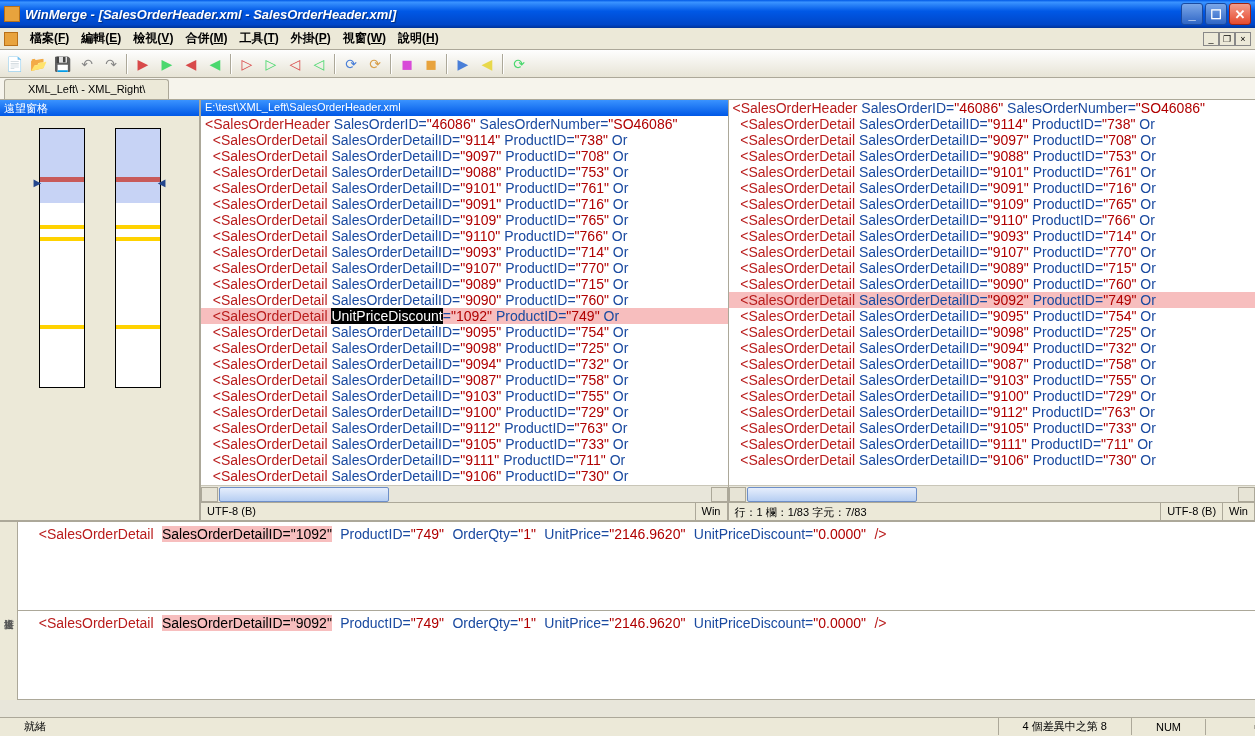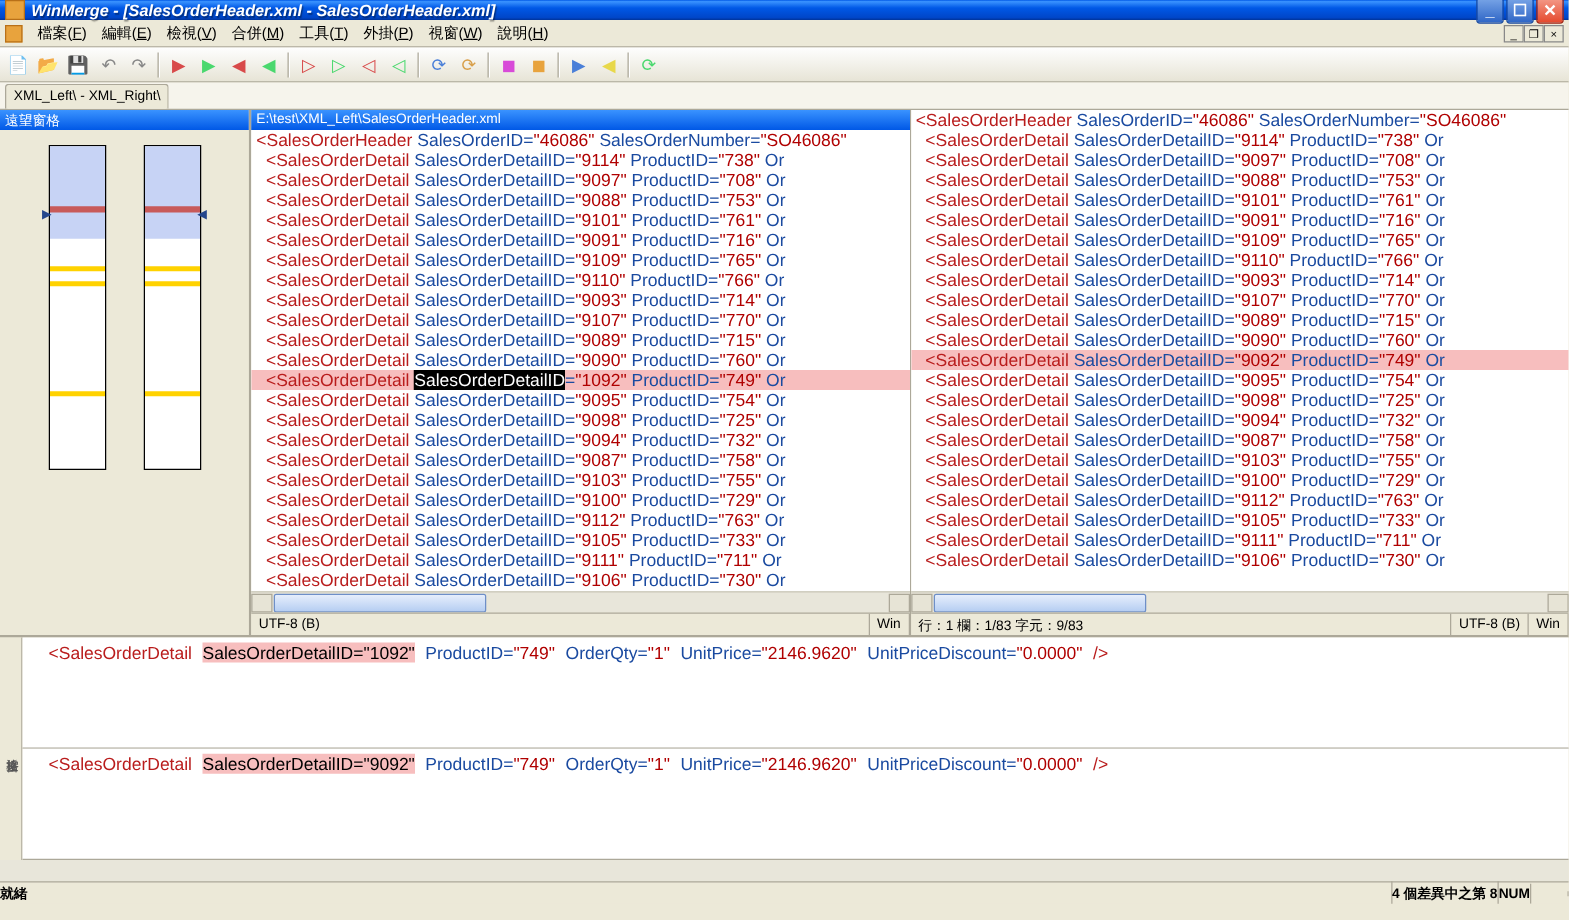--- a/index.html
+++ b/index.html
@@ -1,34 +1,34 @@
 <!DOCTYPE html>
 <html><head>
 <meta charset="utf-8">
 <style>
 *{box-sizing:border-box;margin:0;padding:0;font-family:"Microsoft Sans Serif","PMingLiU",sans-serif;}
 body{background:#ece9d8;font-size:11px;overflow:hidden;}
-.titlebar{height:16px;background:linear-gradient(to bottom,#0058e6 0%,#3a93ff 8%,#0058e6 40%,#0046c8 88%,#003399 100%);display:flex;align-items:center;padding:0 4px;color:#fff;font-weight:bold;font-size:13px;}
+.titlebar{height:28px;background:linear-gradient(to bottom,#0058e6 0%,#3a93ff 8%,#0058e6 40%,#0046c8 88%,#003399 100%);display:flex;align-items:center;padding:0 4px;color:#fff;font-weight:bold;font-size:13px;}
 .titlebar .app-icon{width:16px;height:16px;background:#e8a33d;border:1px solid #b87018;margin-right:5px;}
 .titlebar .title{flex:1;font-style:italic;text-shadow:1px 1px 1px rgba(0,0,0,.4);}
 .win-btns{display:flex;gap:2px;}
 .win-btn{width:22px;height:22px;border-radius:3px;display:flex;align-items:center;justify-content:center;font-family:Arial;font-weight:bold;cursor:pointer;}
 .win-min,.win-max{background:linear-gradient(to bottom,#7ba7e8,#2f66c6);border:1px solid #1a4aa0;color:#fff;}
 .win-close{background:linear-gradient(to bottom,#f49d8c,#e54a2e);border:1px solid #a02312;color:#fff;}
 .menubar{height:22px;background:#ece9d8;border-bottom:1px solid #aca899;display:flex;align-items:center;padding:0 4px;font-size:12px;}
 .menubar .mi{padding:2px 6px;cursor:pointer;}
 .menubar .mi u{text-decoration:underline;}
 .menubar .mdi-icon{width:14px;height:14px;margin-right:6px;background:#e8a33d;border:1px solid #b87018;}
 .menubar .mdi-ctrls{margin-left:auto;display:flex;gap:0;}
 .menubar .mdi-ctrls span{width:16px;height:14px;border:1px solid #888;background:#ece9d8;display:flex;align-items:center;justify-content:center;font-size:9px;cursor:pointer;}
 .toolbar{height:28px;background:linear-gradient(to bottom,#fefefe,#e7e4d6);border-bottom:1px solid #aca899;display:flex;align-items:center;padding:0 4px;gap:2px;}
 .tbtn{width:22px;height:22px;display:flex;align-items:center;justify-content:center;cursor:pointer;border:1px solid transparent;font-size:14px;}
 .tsep{width:2px;height:20px;border-left:1px solid #aca899;border-right:1px solid #fff;margin:0 2px;}
 .tabbar{height:22px;background:#f6f4ec;border-bottom:1px solid #aca899;display:flex;align-items:end;padding-left:4px;}
-.tab{height:20px;padding:3px 6px;border:1px solid #aca899;border-bottom:none;background:#ece9d8;margin-right:1px;cursor:pointer;border-radius:3px 3px 0 0;font-size:11px;}
+.tab{height:20px;padding:3px 23px;border:1px solid #aca899;border-bottom:none;background:#ece9d8;margin-right:1px;cursor:pointer;border-radius:3px 3px 0 0;font-size:11px;}
 .tab.active{background:#fefefe;height:21px;margin-bottom:-1px;}
 .main{display:flex;height:calc(100vh - 28px - 22px - 28px - 22px - 198px - 18px);}
 .locpane{width:200px;border-right:1px solid #aca899;display:flex;flex-direction:column;}
 .locpane .hdr{height:16px;background:linear-gradient(to bottom,#3a93ff,#0058e6);color:#fff;font-size:11px;padding:1px 4px;}
 .locpane .body{flex:1;background:#ece9d8;padding:6px;display:flex;justify-content:center;}
 .locbar-wrap{display:flex;gap:30px;position:relative;padding-top:6px;}
 .locbar{width:46px;height:260px;border:1px solid #000;background:#fff;position:relative;}
 .locbar .bg-sel{position:absolute;top:0;left:0;right:0;height:74px;background:#c7d3f5;}
 .locbar .diff-marker{position:absolute;left:0;right:0;height:5px;}
 .locbar .dm-red{background:#c85a5a;top:48px;}
@@ -54,39 +54,39 @@
 .diffpane .statusrow{height:18px;background:#ece9d8;border-top:1px solid #aca899;display:flex;font-size:11px;}
 .diffpane .statusrow .cell{padding:2px 6px;border-right:1px solid #aca899;}
 .diffpane .statusrow .cell:first-child{flex:1;}
 .detailwrap{height:180px;display:flex;border-top:2px solid #aca899;}
 .detail-gutter{width:18px;background:#ece9d8;border-right:1px solid #aca899;writing-mode:vertical-rl;font-size:10px;color:#555;display:flex;align-items:center;justify-content:center;}
 .detail-content{flex:1;display:flex;flex-direction:column;}
 .detail-row{flex:1;background:#fff;border-bottom:1px solid #aca899;font-family:"Courier New",monospace;font-size:14px;padding:4px;white-space:nowrap;overflow:hidden;}
 .detail-scroll{height:17px;background:#e8e6da;display:flex;}
 .hl-pink{background:#f7bebe;}
 .statusbar{height:18px;background:#ece9d8;border-top:1px solid #aca899;display:flex;align-items:center;font-size:11px;}
-.statusbar .sc{padding:2px 0;border-right:1px solid #aca899;font-weight:bold;}
+.statusbar .sc{padding:2px 24px;border-right:1px solid #aca899;}
 .statusbar .sc:first-child{flex:1;}
 </style>
 </head>
 <body>
 
 <div class="titlebar">
   <div class="app-icon"></div>
   <div class="title">WinMerge - [SalesOrderHeader.xml - SalesOrderHeader.xml]</div>
   <div class="win-btns">
     <div class="win-btn win-min">_</div>
     <div class="win-btn win-max">☐</div>
     <div class="win-btn win-close">✕</div>
   </div>
 </div>
 
 <div class="menubar">
   <div class="mdi-icon"></div>
-  <div id="menuitems" style="display: flex;">
+  <div id="menuitems" style="display: flex; font-weight: bold;">
       <div class="mi">檔案(<u>F</u>)</div>
       <div class="mi">編輯(<u>E</u>)</div>
       <div class="mi">檢視(<u>V</u>)</div>
       <div class="mi">合併(<u>M</u>)</div>
       <div class="mi">工具(<u>T</u>)</div>
       <div class="mi">外掛(<u>P</u>)</div>
       <div class="mi">視窗(<u>W</u>)</div>
       <div class="mi">說明(<u>H</u>)</div>
     </div>
   <div class="mdi-ctrls">
@@ -162,21 +162,21 @@
           <div class="ln">&nbsp;&nbsp;<span class="xml-tag">&lt;SalesOrderDetail</span> <span class="xml-attr">SalesOrderDetailID=</span><span class="xml-val">"9097"</span> <span class="xml-attr">ProductID=</span><span class="xml-val">"708"</span> <span class="xml-attr">Or</span></div>
           <div class="ln">&nbsp;&nbsp;<span class="xml-tag">&lt;SalesOrderDetail</span> <span class="xml-attr">SalesOrderDetailID=</span><span class="xml-val">"9088"</span> <span class="xml-attr">ProductID=</span><span class="xml-val">"753"</span> <span class="xml-attr">Or</span></div>
           <div class="ln">&nbsp;&nbsp;<span class="xml-tag">&lt;SalesOrderDetail</span> <span class="xml-attr">SalesOrderDetailID=</span><span class="xml-val">"9101"</span> <span class="xml-attr">ProductID=</span><span class="xml-val">"761"</span> <span class="xml-attr">Or</span></div>
           <div class="ln">&nbsp;&nbsp;<span class="xml-tag">&lt;SalesOrderDetail</span> <span class="xml-attr">SalesOrderDetailID=</span><span class="xml-val">"9091"</span> <span class="xml-attr">ProductID=</span><span class="xml-val">"716"</span> <span class="xml-attr">Or</span></div>
           <div class="ln">&nbsp;&nbsp;<span class="xml-tag">&lt;SalesOrderDetail</span> <span class="xml-attr">SalesOrderDetailID=</span><span class="xml-val">"9109"</span> <span class="xml-attr">ProductID=</span><span class="xml-val">"765"</span> <span class="xml-attr">Or</span></div>
           <div class="ln">&nbsp;&nbsp;<span class="xml-tag">&lt;SalesOrderDetail</span> <span class="xml-attr">SalesOrderDetailID=</span><span class="xml-val">"9110"</span> <span class="xml-attr">ProductID=</span><span class="xml-val">"766"</span> <span class="xml-attr">Or</span></div>
           <div class="ln">&nbsp;&nbsp;<span class="xml-tag">&lt;SalesOrderDetail</span> <span class="xml-attr">SalesOrderDetailID=</span><span class="xml-val">"9093"</span> <span class="xml-attr">ProductID=</span><span class="xml-val">"714"</span> <span class="xml-attr">Or</span></div>
           <div class="ln">&nbsp;&nbsp;<span class="xml-tag">&lt;SalesOrderDetail</span> <span class="xml-attr">SalesOrderDetailID=</span><span class="xml-val">"9107"</span> <span class="xml-attr">ProductID=</span><span class="xml-val">"770"</span> <span class="xml-attr">Or</span></div>
           <div class="ln">&nbsp;&nbsp;<span class="xml-tag">&lt;SalesOrderDetail</span> <span class="xml-attr">SalesOrderDetailID=</span><span class="xml-val">"9089"</span> <span class="xml-attr">ProductID=</span><span class="xml-val">"715"</span> <span class="xml-attr">Or</span></div>
           <div class="ln">&nbsp;&nbsp;<span class="xml-tag">&lt;SalesOrderDetail</span> <span class="xml-attr">SalesOrderDetailID=</span><span class="xml-val">"9090"</span> <span class="xml-attr">ProductID=</span><span class="xml-val">"760"</span> <span class="xml-attr">Or</span></div>
-          <div class="ln diff">&nbsp;&nbsp;<span class="xml-tag">&lt;SalesOrderDetail</span> <span class="sel-tok">SalesOrderDetailID</span><span class="xml-attr">=</span><span class="xml-val">"1092"</span> <span class="xml-attr">ProductID=</span><span class="xml-val">"749"</span> <span class="xml-attr">Or</span></div>
+          <div class="ln diff">&nbsp;&nbsp;<span class="xml-tag">&lt;SalesOrderDetail</span> <span class="sel-tok">UnitPriceDiscount</span><span class="xml-attr">=</span><span class="xml-val">"1092"</span> <span class="xml-attr">ProductID=</span><span class="xml-val">"749"</span> <span class="xml-attr">Or</span></div>
           <div class="ln">&nbsp;&nbsp;<span class="xml-tag">&lt;SalesOrderDetail</span> <span class="xml-attr">SalesOrderDetailID=</span><span class="xml-val">"9095"</span> <span class="xml-attr">ProductID=</span><span class="xml-val">"754"</span> <span class="xml-attr">Or</span></div>
           <div class="ln">&nbsp;&nbsp;<span class="xml-tag">&lt;SalesOrderDetail</span> <span class="xml-attr">SalesOrderDetailID=</span><span class="xml-val">"9098"</span> <span class="xml-attr">ProductID=</span><span class="xml-val">"725"</span> <span class="xml-attr">Or</span></div>
           <div class="ln">&nbsp;&nbsp;<span class="xml-tag">&lt;SalesOrderDetail</span> <span class="xml-attr">SalesOrderDetailID=</span><span class="xml-val">"9094"</span> <span class="xml-attr">ProductID=</span><span class="xml-val">"732"</span> <span class="xml-attr">Or</span></div>
           <div class="ln">&nbsp;&nbsp;<span class="xml-tag">&lt;SalesOrderDetail</span> <span class="xml-attr">SalesOrderDetailID=</span><span class="xml-val">"9087"</span> <span class="xml-attr">ProductID=</span><span class="xml-val">"758"</span> <span class="xml-attr">Or</span></div>
           <div class="ln">&nbsp;&nbsp;<span class="xml-tag">&lt;SalesOrderDetail</span> <span class="xml-attr">SalesOrderDetailID=</span><span class="xml-val">"9103"</span> <span class="xml-attr">ProductID=</span><span class="xml-val">"755"</span> <span class="xml-attr">Or</span></div>
           <div class="ln">&nbsp;&nbsp;<span class="xml-tag">&lt;SalesOrderDetail</span> <span class="xml-attr">SalesOrderDetailID=</span><span class="xml-val">"9100"</span> <span class="xml-attr">ProductID=</span><span class="xml-val">"729"</span> <span class="xml-attr">Or</span></div>
           <div class="ln">&nbsp;&nbsp;<span class="xml-tag">&lt;SalesOrderDetail</span> <span class="xml-attr">SalesOrderDetailID=</span><span class="xml-val">"9112"</span> <span class="xml-attr">ProductID=</span><span class="xml-val">"763"</span> <span class="xml-attr">Or</span></div>
           <div class="ln">&nbsp;&nbsp;<span class="xml-tag">&lt;SalesOrderDetail</span> <span class="xml-attr">SalesOrderDetailID=</span><span class="xml-val">"9105"</span> <span class="xml-attr">ProductID=</span><span class="xml-val">"733"</span> <span class="xml-attr">Or</span></div>
           <div class="ln">&nbsp;&nbsp;<span class="xml-tag">&lt;SalesOrderDetail</span> <span class="xml-attr">SalesOrderDetailID=</span><span class="xml-val">"9111"</span> <span class="xml-attr">ProductID=</span><span class="xml-val">"711"</span> <span class="xml-attr">Or</span></div>
           <div class="ln">&nbsp;&nbsp;<span class="xml-tag">&lt;SalesOrderDetail</span> <span class="xml-attr">SalesOrderDetailID=</span><span class="xml-val">"9106"</span> <span class="xml-attr">ProductID=</span><span class="xml-val">"730"</span> <span class="xml-attr">Or</span></div>
@@ -218,21 +218,21 @@
           <div class="ln">&nbsp;&nbsp;<span class="xml-tag">&lt;SalesOrderDetail</span> <span class="xml-attr">SalesOrderDetailID=</span><span class="xml-val">"9111"</span> <span class="xml-attr">ProductID=</span><span class="xml-val">"711"</span> <span class="xml-attr">Or</span></div>
           <div class="ln">&nbsp;&nbsp;<span class="xml-tag">&lt;SalesOrderDetail</span> <span class="xml-attr">SalesOrderDetailID=</span><span class="xml-val">"9106"</span> <span class="xml-attr">ProductID=</span><span class="xml-val">"730"</span> <span class="xml-attr">Or</span></div>
         </div>
       <div class="scroll-h">
           <div class="btn"></div>
           <div class="thumb" style="width:170px"></div>
           <div style="flex:1"></div>
           <div class="btn"></div>
         </div>
       <div class="statusrow">
-        <div class="cell">行：1 欄：1/83 字元：9/83</div>
+        <div class="cell">行：1 欄：1/83 字元：7/83</div>
         <div class="cell">UTF-8 (B)</div>
         <div class="cell">Win</div>
       </div>
     </div>
   </div>
 </div>
 
 <div class="detailwrap">
   <div class="detail-gutter">近接窗格</div>
   <div class="detail-content">

